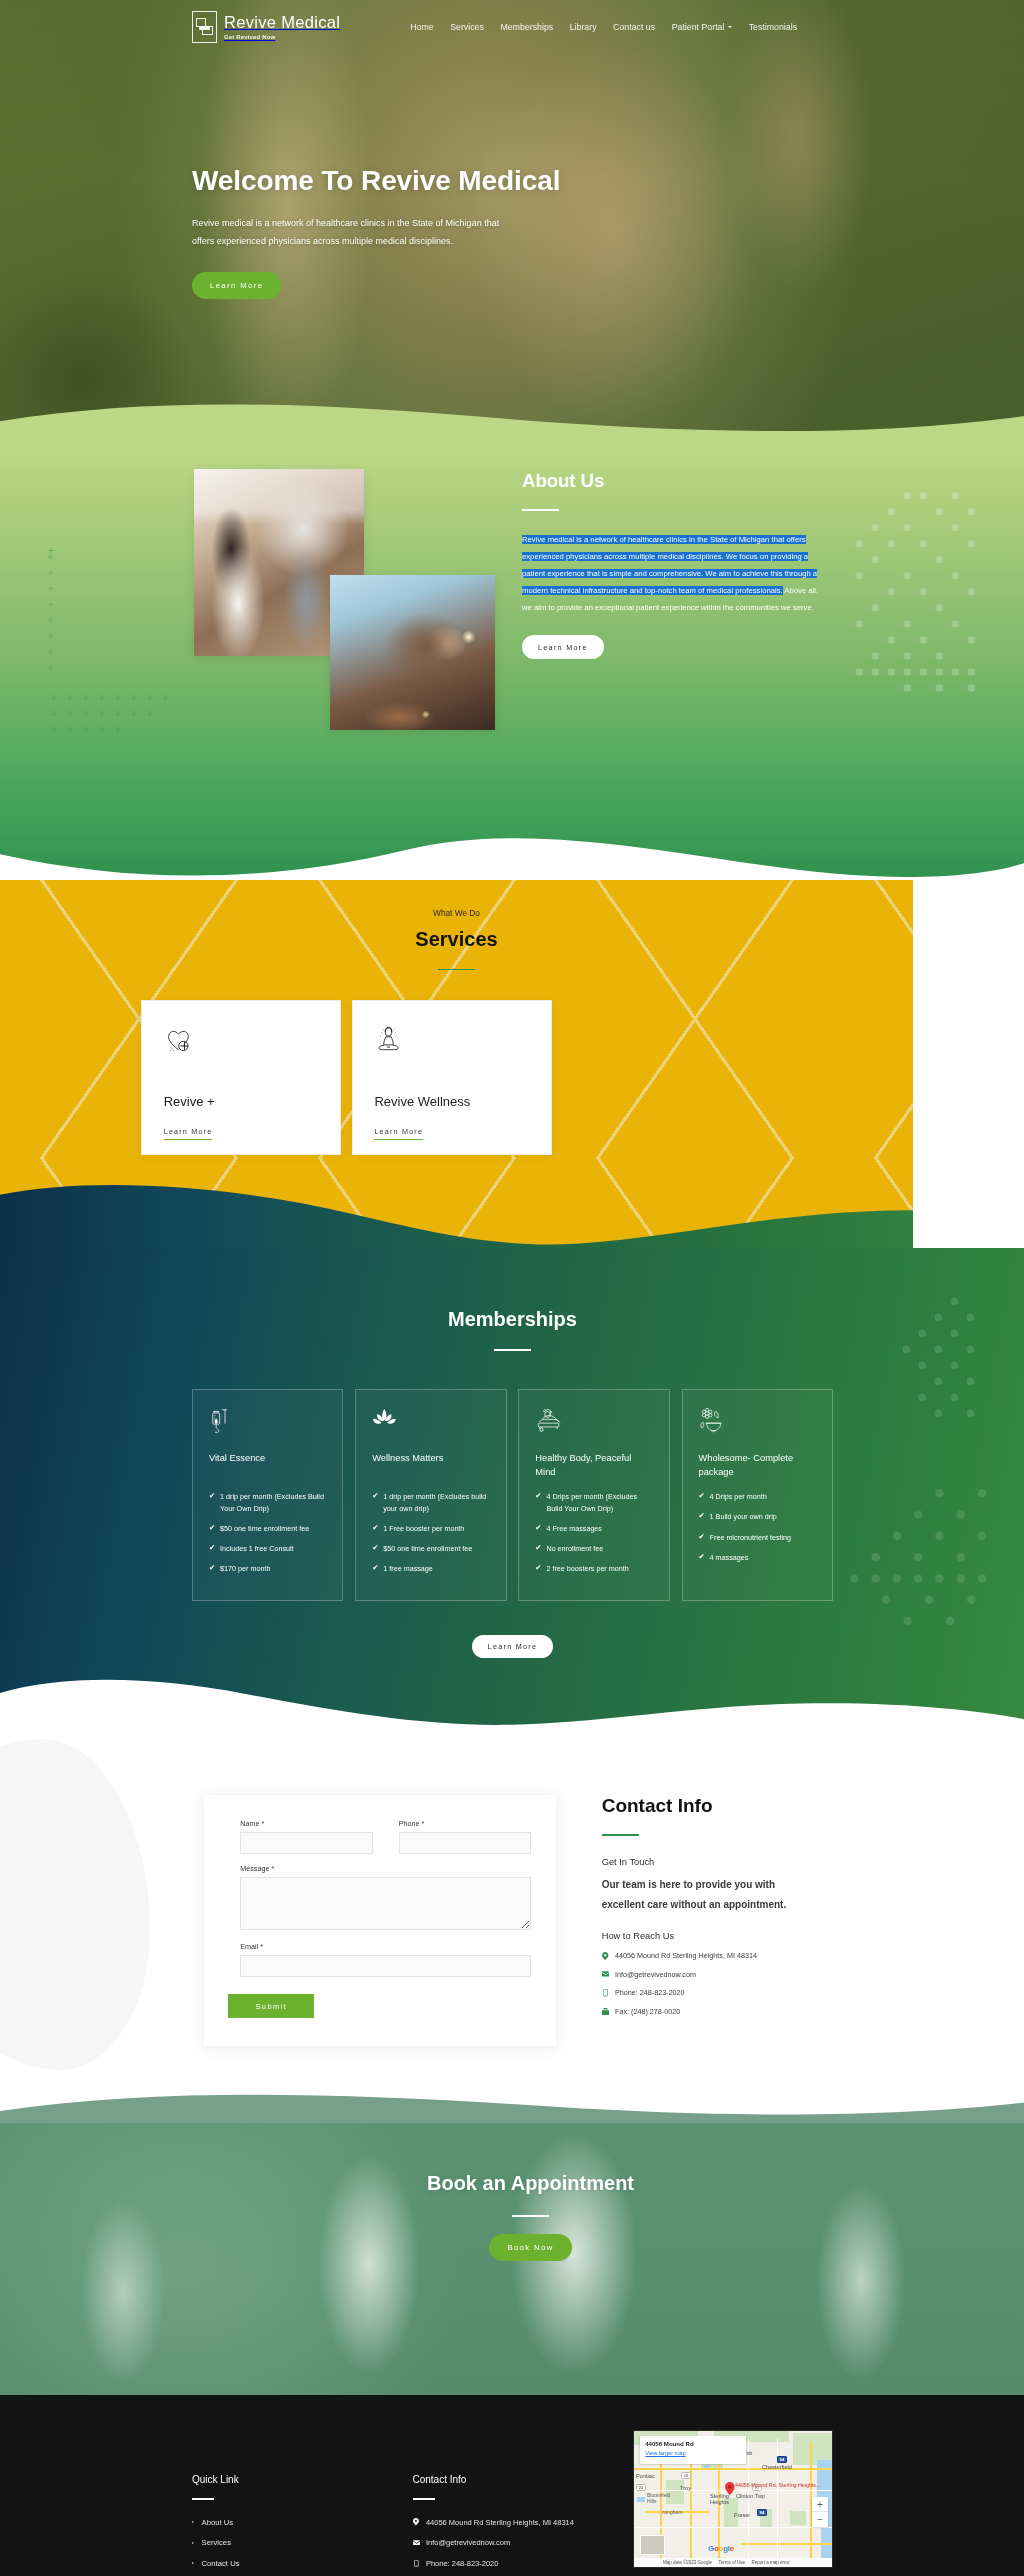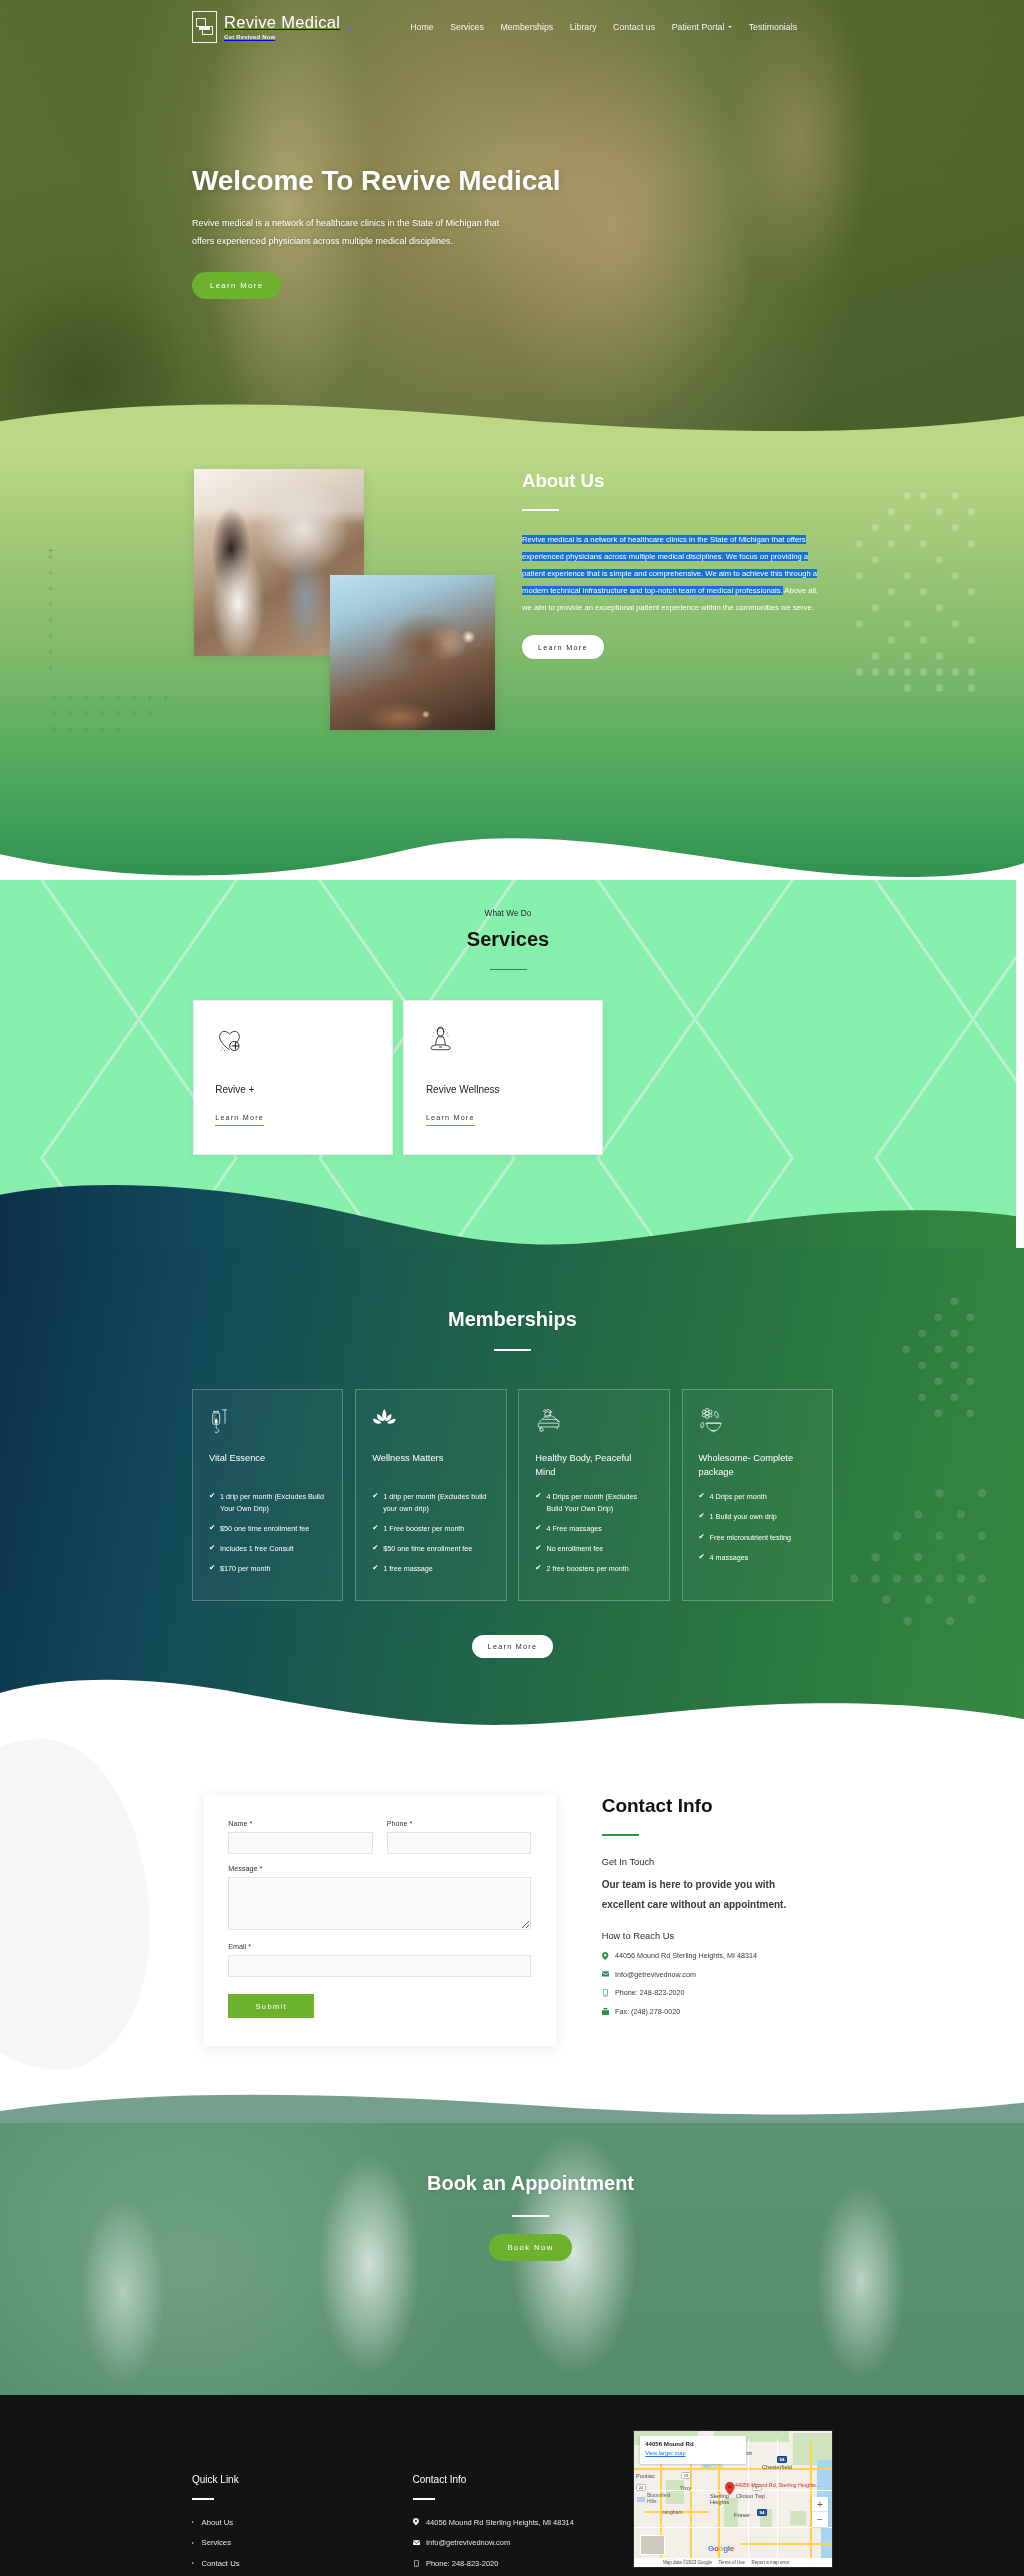--- a/index.html
+++ b/index.html
@@ -134,40 +134,40 @@
   .about-p { color: #fff; font-size: 7.7px; line-height: 2.18; }
   .sel { background: #1a72d0; color: #fff; }
   .btn-white {
     display:inline-flex; align-items:center; justify-content:center;
     background:#fff; color:#2b2b2b; border:none; border-radius:21.4px;
     padding: 0 16px; height: 23.5px; font-size: 7.2px; letter-spacing: 1.3px;
     font-family: inherit; cursor: pointer;
   }
 
   
-  .services { position: relative; width: 1016px; height: 368px; background: #86efac; overflow: hidden; }
+  .services { position: relative; width: 913px; height: 368px; background: #eab308; overflow: hidden; }
   .svc-bg {
     position:absolute; inset:0; opacity:.5;
     background:
       linear-gradient(125deg, transparent 49.6%, #eef1ee 49.6%, #eef1ee 50.4%, transparent 50.4%),
       linear-gradient(55deg, transparent 49.6%, #eef1ee 49.6%, #eef1ee 50.4%, transparent 50.4%);
     background-size: 278px 278px, 278px 278px;
   }
   .svc-inner { position: relative; width: 641px; margin: 0 auto; z-index: 4; }
   .eyebrow { text-align: center; color: #2b2b2b; font-size: 8.3px; padding-top: 28px; }
   .h-center { text-align: center; color: #111; font-size: 20px; font-weight: 700; margin-top: 9.6px; }
   .rule-center { width: 37px; height: 1.6px; background: #2f8f4e; margin: 18px auto 0; }
   .svc-cards { display: flex; gap: 10.7px; margin-top: 30px; padding-left: 5.3px; }
   .svc-card {
     width: 200px; height: 155px; background: #fff;
     border: 0.5px solid #ececec; box-shadow: 0 1.6px 9.6px rgba(0,0,0,.055);
     padding: 23.5px 21.4px;
   }
   .svc-ico { height: 39px; }
-  .svc-name { color: #222; font-size: 10px; margin-top: 20px; }
+  .svc-name { color: #222; font-size: 13px; margin-top: 30px; }
   .svc-link {
     display: inline-block; margin-top: 18px; color: #333;
     font-size: 7.2px; letter-spacing: 1.2px; text-decoration: none;
     border-bottom: 1.1px solid #6cb22e; padding-bottom: 3.7px;
   }
 
   
   .memb {
     position: relative; width: 1025px; height: 480px;
     background: linear-gradient(100deg,#0b3148 0%,#11465a 16%,#1a5a4f 36%,#246b44 58%,#2c7a40 78%,#37893f 100%);
@@ -197,21 +197,21 @@
   .blob {
     position:absolute; left:-85px; top: 10.7px; width: 235px; height: 331px;
     background: #f6f6f6; border-radius: 54% 46% 38% 62% / 42% 58% 42% 58%;
   }
   .contact-inner { position: relative; width: 641px; margin: 0 auto; z-index: 4; display:flex; }
   .form-card {
     width: 352px; background:#fff; box-shadow: 0 2.1px 14px rgba(0,0,0,.09);
     padding: 23.5px 24.6px 28px; margin-top: 67px; margin-left: 11.7px;
   }
   .frow { display:flex; gap: 14px; }
-  .fgrp { flex:1; margin-bottom: 9.6px; }
+  .fgrp { flex:1; margin-bottom: 9.6px; margin-left: 12px; }
   .flab { display:block; color:#333; font-size: 7.2px; margin-bottom: 4.3px; }
   .fin, .fta {
     width:100%; background:#fafafa; border:0.5px solid #e3e3e3;
     height: 22.4px; font-family: inherit; font-size: 7.5px; padding: 0 5.3px; color:#333;
   }
   .fta { height: 53px; padding: 5.3px; resize: vertical; }
   .btn-submit {
     background:#6cb22e; color:#fff; border:none; width: 86px; height: 23.5px;
     font-size: 7.5px; letter-spacing: 1.4px; font-family: inherit; cursor:pointer; margin-top: 7.5px;
   }

